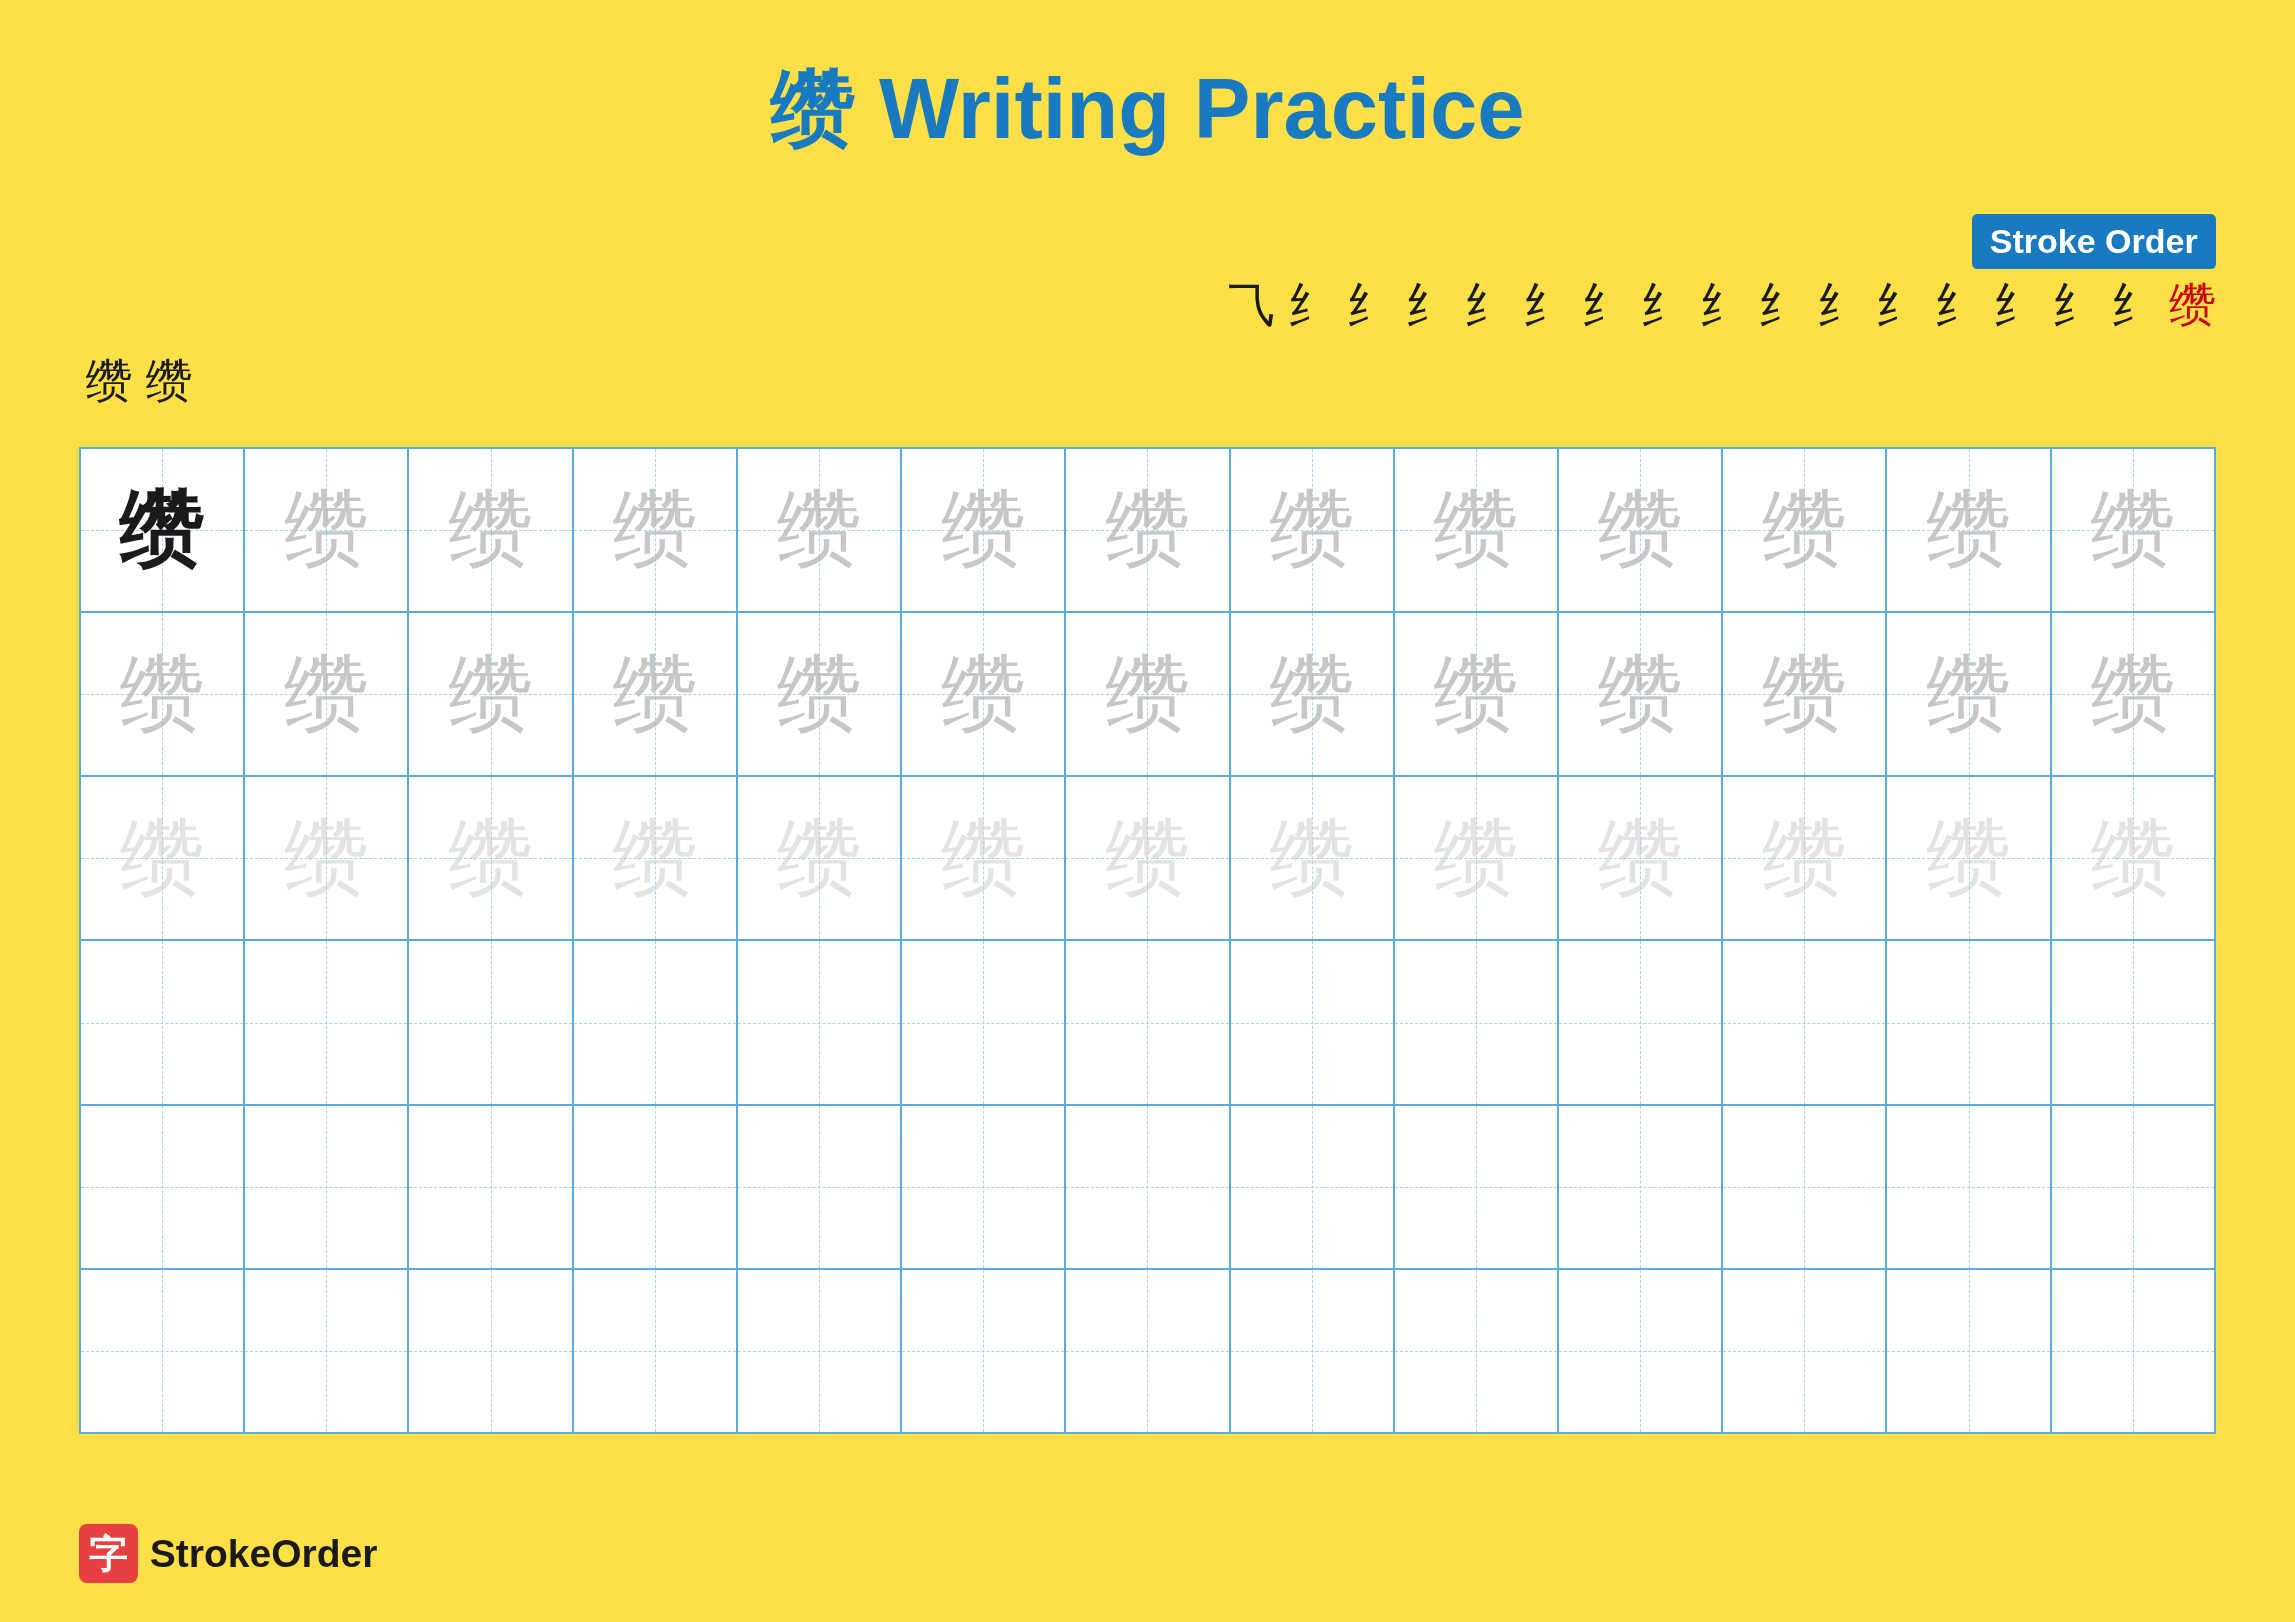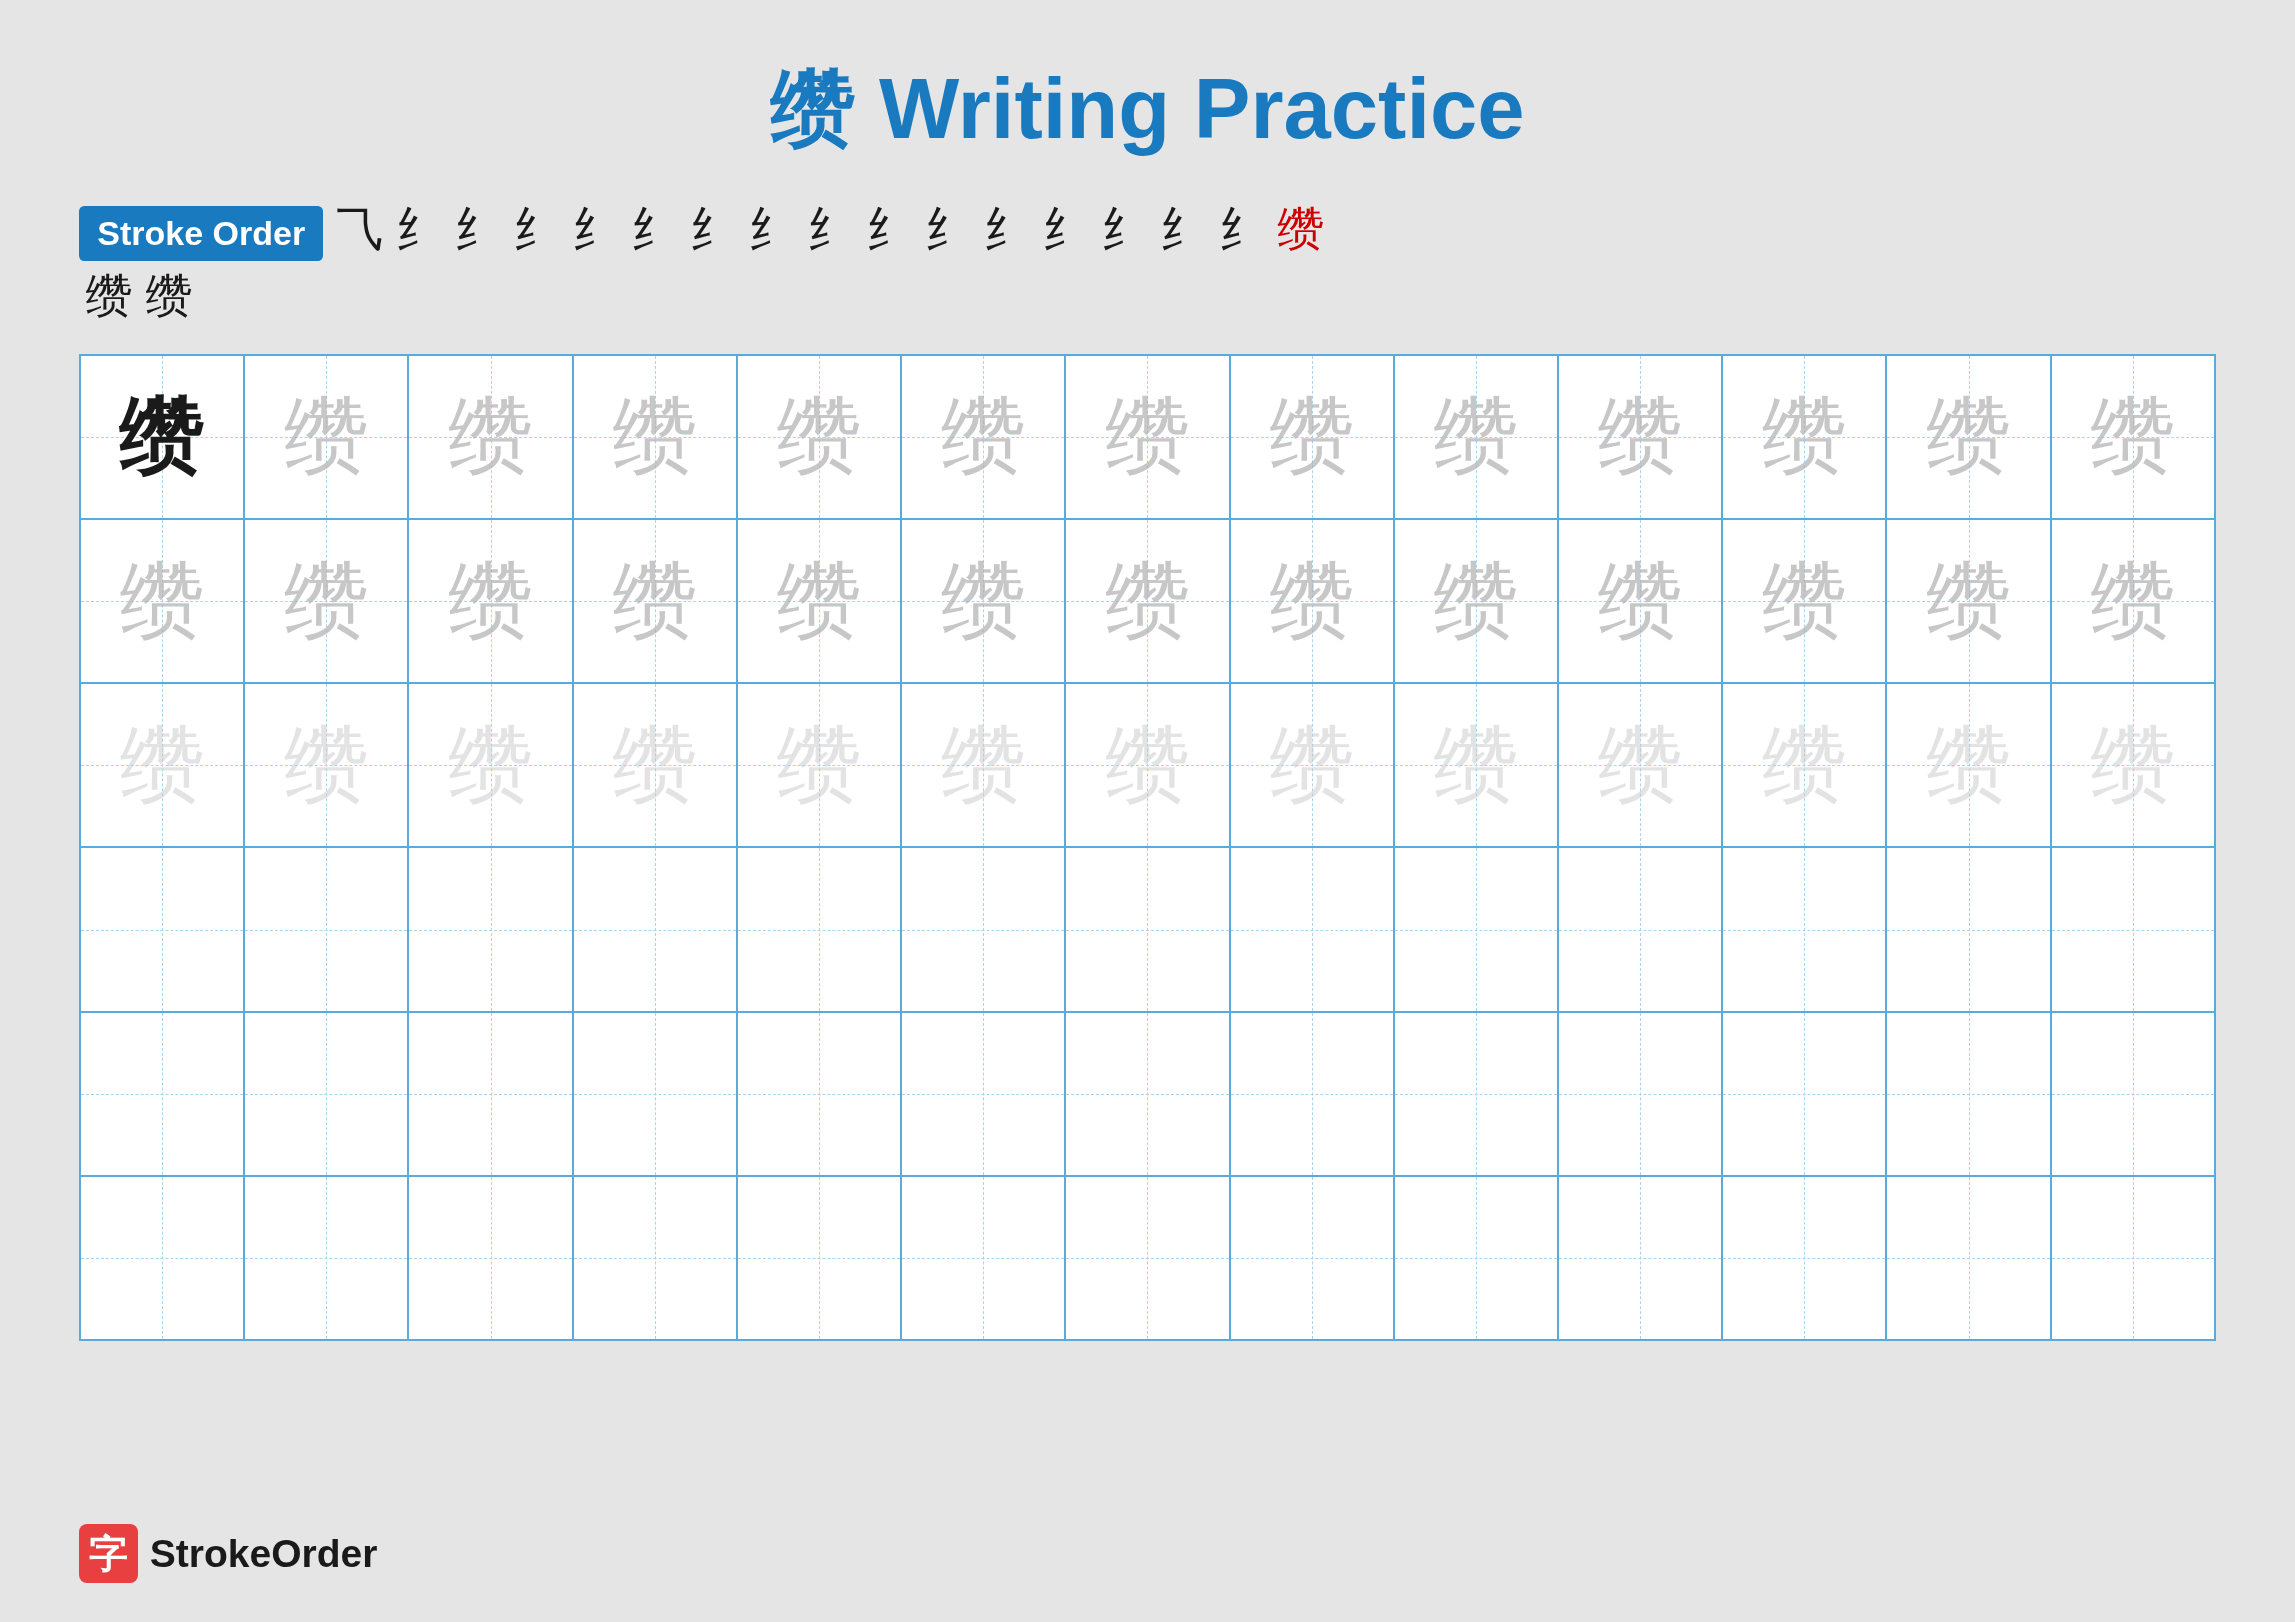--- a/index.html
+++ b/index.html
@@ -8,46 +8,48 @@
       font-family: Arial, sans-serif;
       width: 2295px;
       height: 1622px;
       position: relative;
       overflow: hidden;
     }
 
     .page {
       width: 2295px;
       height: 1622px;
-      background: #e5e5e5;
+      background: #fde047;
       padding: 52px 79px;
       display: flex;
       flex-direction: column;
       align-items: center;
+      gap: 8px;
     }
 
     .title {
       font-size: 85px;
       font-weight: bold;
       color: #1a7abf;
       margin-bottom: 39px;
       text-align: center;
       font-family: Arial, sans-serif;
     }
 
     .title-char {
       color: #1a7abf;
     }
 
     .stroke-order-row {
       display: flex;
-      align-items: flex-start;
+      align-items: flex-end;
       width: 100%;
-      margin-bottom: 4px;
+      margin-bottom: 13px;
       gap: 13px;
+      flex-direction: column;
     }
 
     .stroke-order-badge {
       background: #1a7abf;
       color: white;
       font-size: 34px;
       font-weight: bold;
       padding: 7.9px 18.3px;
       border-radius: 5.2px;
       white-space: nowrap;

